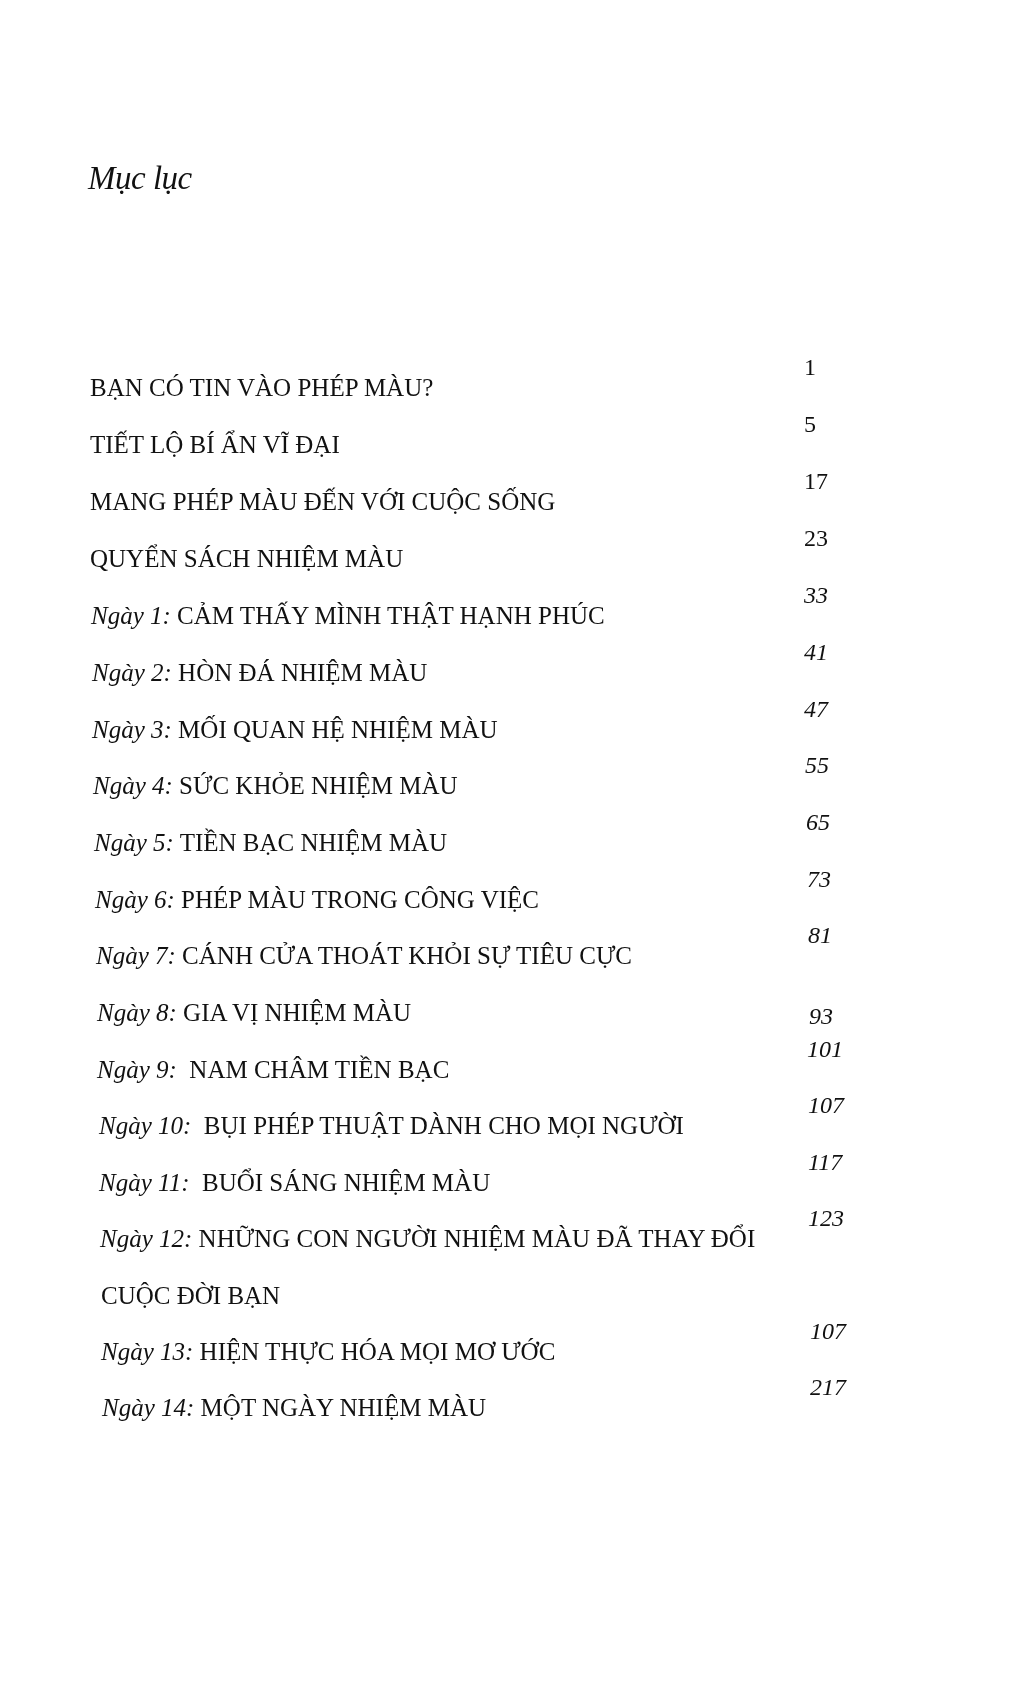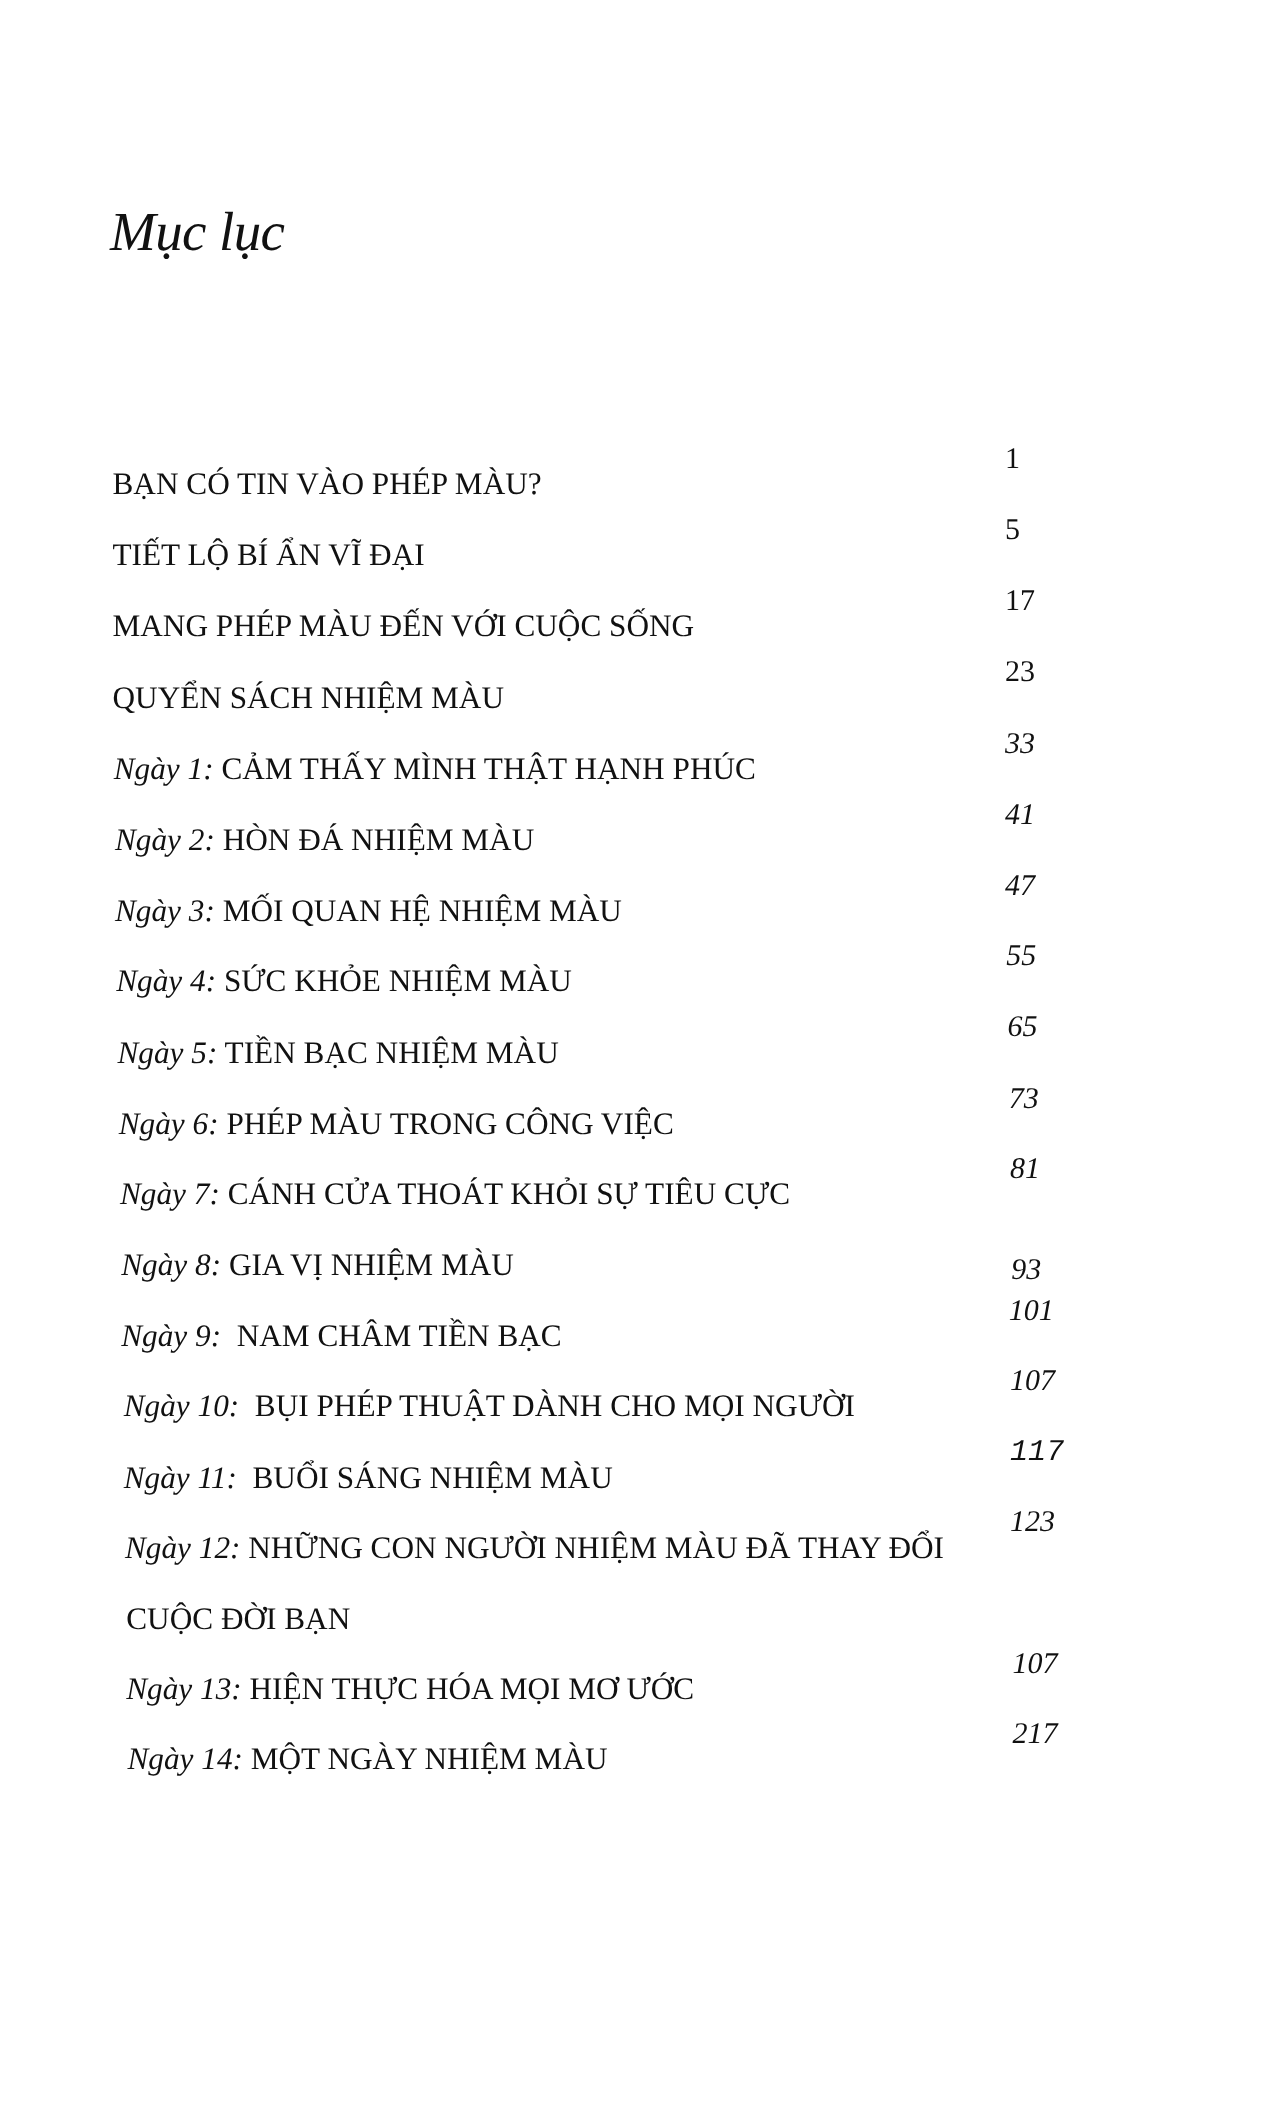--- a/index.html
+++ b/index.html
@@ -1,18 +1,18 @@
 <!DOCTYPE html>
 <html><head>
   <meta charset="utf-8">
   <style>
     html, body { margin: 0; padding: 0; background: #ffffff; }
     body { width: 1024px; height: 1681px; position: relative; overflow: hidden;
            font-family: "Liberation Serif", "DejaVu Serif", serif; color: #111; }
-    .title { position: absolute; left: 88px; top: 160px; font-size: 44px; font-style: italic;
+    .title { position: absolute; left: 88px; top: 160px; font-size: 33px; font-style: italic;
              letter-spacing: -0.5px; }
     .row { position: absolute; height: 40px; display: block; }
     .label { position: absolute; left: 0; top: 16px; font-size: 25px; white-space: nowrap; }
     .prefix { font-style: italic; }
     .page { position: absolute; top: -4px; font-size: 24px; white-space: nowrap; }
     .page.italic { font-style: italic; }
   </style>
 </head>
 <body>
 
@@ -70,21 +70,21 @@
   <div class="row" style="left:97px;top:1040px;">
     <span class="label" style="white-space:pre;"><span class="prefix">Ngày 9:</span><span>  NAM CHÂM TIỀN BẠC</span></span>
     <span class="page italic" style="left:710px;">101</span>
   </div>
   <div class="row" style="left:99px;top:1096px;">
     <span class="label" style="white-space:pre;text-align:center;"><span class="prefix">Ngày 10:</span><span>  BỤI PHÉP THUẬT DÀNH CHO MỌI NGƯỜI</span></span>
     <span class="page italic" style="left:709px;">107</span>
   </div>
   <div class="row" style="left:99px;top:1153px;">
     <span class="label" style="white-space:pre;"><span class="prefix">Ngày 11:</span><span>  BUỔI SÁNG NHIỆM MÀU</span></span>
-    <span class="page italic" style="left:709px;font-family:Liberation Mono, monospace;">117</span>
+    <span class="page italic" style="left:709px;">117</span>
   </div>
   <div class="row" style="left:100px;top:1209px;">
     <span class="label"><span class="prefix">Ngày 12:</span><span> NHỮNG CON NGƯỜI NHIỆM MÀU ĐÃ THAY ĐỔI</span></span>
     <span class="page italic" style="left:708px;">123</span>
   </div>
   <div class="row" style="left:101px;top:1266px;">
     <span class="label"><span>CUỘC ĐỜI BẠN</span></span>
   </div>
   <div class="row" style="left:101px;top:1322px;">
     <span class="label"><span class="prefix">Ngày 13:</span><span> HIỆN THỰC HÓA MỌI MƠ ƯỚC</span></span>

